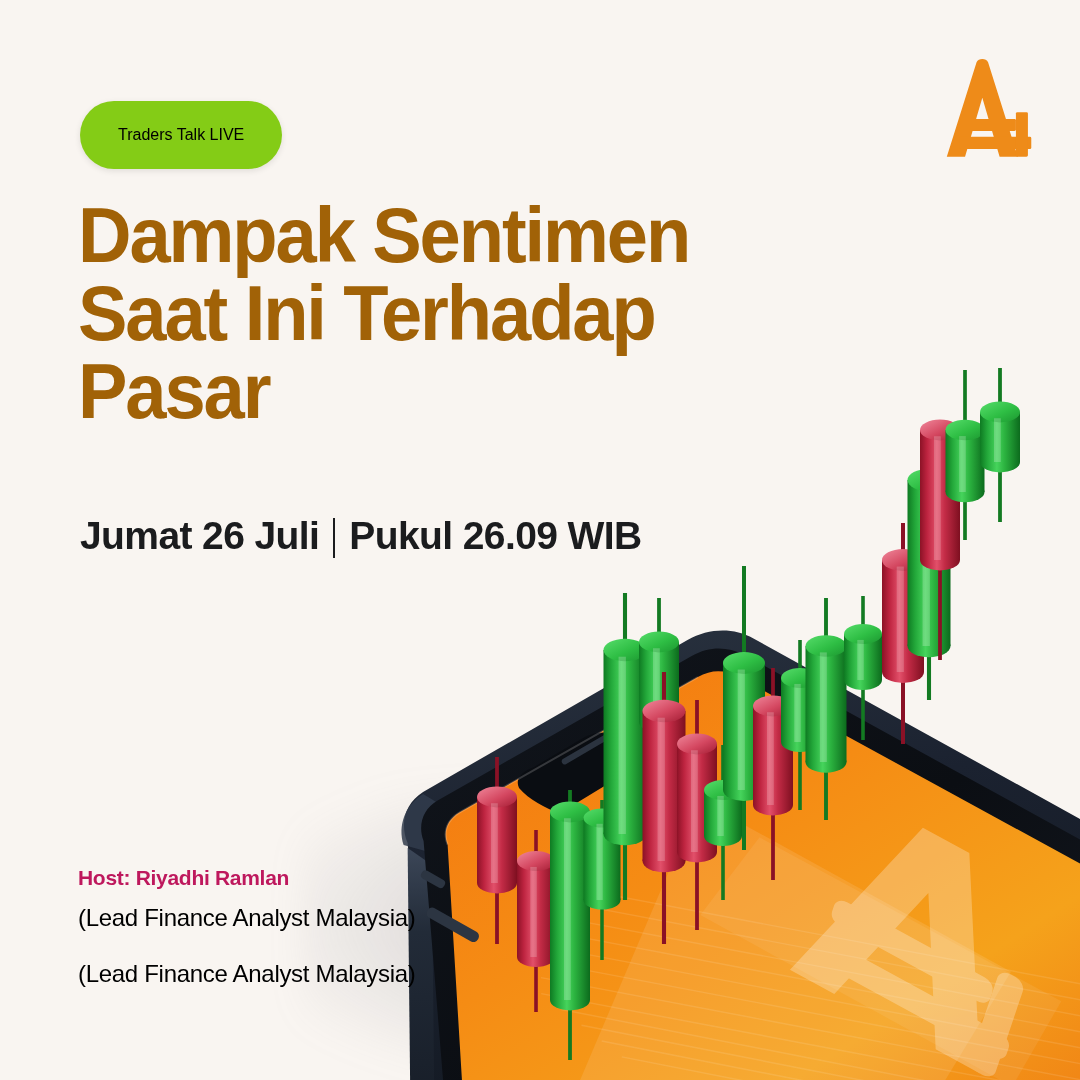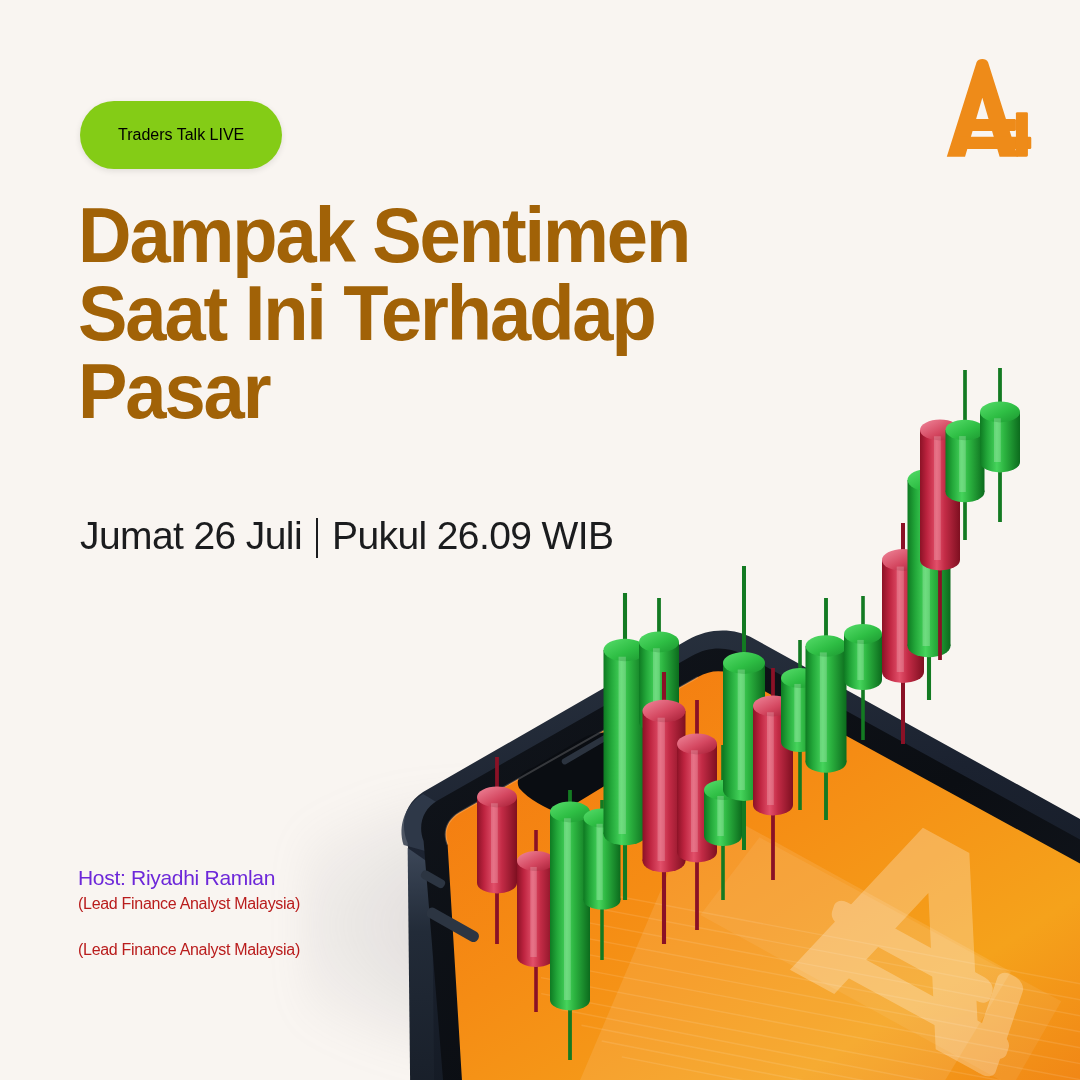--- a/index.html
+++ b/index.html
@@ -38,33 +38,33 @@
     font-size:78px; font-weight:bold;
     line-height:1.0;
     letter-spacing:-2.2px;
     color:#a16207;
   }
   #heading .hl { display:block; transform:scaleX(.95); transform-origin:left center; }
 
   
   #dateline {
     position:absolute; left:80px; top:514px;
-    font-size:39px; font-weight:400;
+    font-size:39px; font-weight:700;
     letter-spacing:-0.6px;
     color:#1B1C1E;
     white-space:nowrap;
     display:flex; align-items:flex-end; gap:14px;
   }
   #dateline .sep { display:inline-block; width:2px; height:40px; background:#1B1C1E; }
 
   
   #credits { position:absolute; left:78px; top:866px; z-index:40; }
   .credit-block { margin-bottom:28px; }
-  .credit-name { font-size:21px; font-weight:normal; color:#6d28d9; letter-spacing:-0.3px; white-space:nowrap; }
-  .credit-role { font-size:16px; font-weight:400; color:#b91c1c; letter-spacing:-0.3px; margin-top:5px; white-space:nowrap; }
+  .credit-name { font-size:21px; font-weight:bold; color:#be185d; letter-spacing:-0.3px; white-space:nowrap; }
+  .credit-role { font-size:24px; font-weight:400; color:#000000; letter-spacing:-0.3px; margin-top:14px; white-space:nowrap; }
 
   
   #art { position:absolute; left:0; top:0; width:1080px; height:1080px; }
   #phone-shadow {
     position:absolute; left:300px; top:790px; width:700px; height:300px;
     background:radial-gradient(ellipse at 45% 45%, rgba(110,110,118,.34) 0%, rgba(140,140,148,.16) 42%, rgba(160,160,165,0) 72%);
     filter:blur(16px);
   }
 </style>
 </head>

